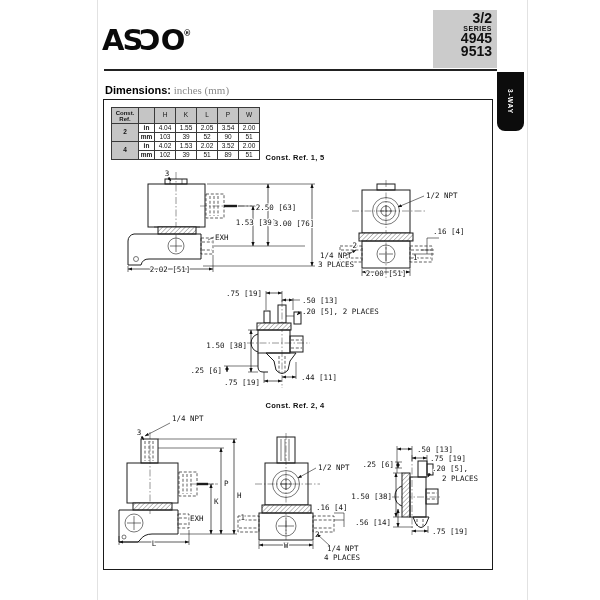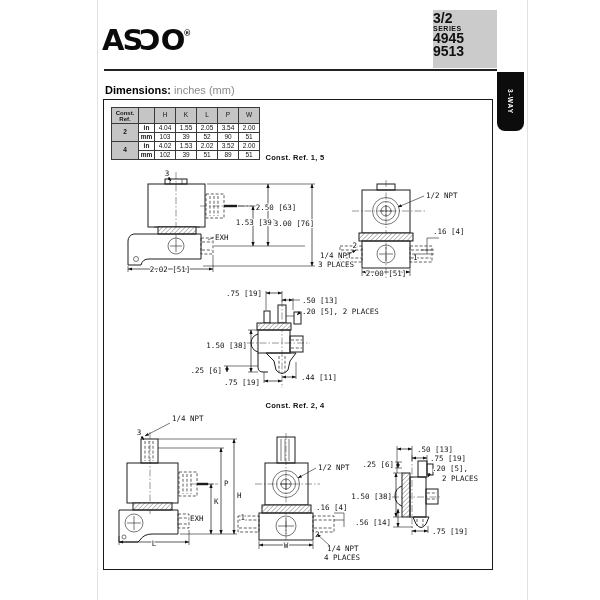--- a/index.html
+++ b/index.html
@@ -5,31 +5,31 @@
   html,body{margin:0;padding:0;background:#fff;}
   #page{position:relative;width:600px;height:600px;background:#fff;overflow:hidden;
         font-family:"Liberation Sans",sans-serif;color:#111;}
   .edge{position:absolute;top:0;bottom:0;width:1px;background:#e2e2e2;}
   
   #logo{position:absolute;left:102px;top:26px;font-family:"DejaVu Sans",sans-serif;
         font-weight:bold;font-size:29px;letter-spacing:-2px;color:#0a0a0a;line-height:1;}
   #logo .flip{display:inline-block;transform:scaleX(-1);}
   #logo .reg{font-size:8px;letter-spacing:0;vertical-align:14px;}
   #seriesbox{position:absolute;left:433px;top:10px;width:64px;height:58px;background:#cbcbcb;
-        text-align:left;padding:2px 5px 0 0;box-sizing:border-box;color:#101010;}
+        text-align:right;padding:2px 5px 0 0;box-sizing:border-box;color:#101010;}
   #seriesbox .big{font-weight:bold;font-size:14px;line-height:13px;}
   #seriesbox .small{font-weight:bold;font-size:7px;line-height:7px;letter-spacing:.5px;}
   #hrule{position:absolute;left:104px;top:69px;width:393px;height:2px;background:#222;}
   #sidetab{position:absolute;left:497px;top:72px;width:27px;height:59px;background:#0c0c0c;
         border-radius:0 0 8px 8px;display:flex;align-items:center;justify-content:center;}
   #sidetab span{writing-mode:vertical-rl;color:#fff;font-size:6.5px;font-weight:bold;
         letter-spacing:1px;}
   #dimsbar{position:absolute;left:105px;top:84px;font-size:11px;}
   #dimsbar .t{font-weight:bold;color:#000;}
-  #dimsbar .u{color:#8a8a8a;}
+  #dimsbar .u{color:#8a8a8a;font-family:Liberation Serif, serif;}
   
   #frame{position:absolute;left:103px;top:99px;width:390px;height:471px;
         border:1.6px solid #1a1a1a;background:#fff;box-sizing:border-box;}
   #dimtable{position:absolute;left:111px;top:107px;border-collapse:collapse;
         font-size:6.5px;line-height:1;}
   #dimtable th,#dimtable td{border:1px solid #3a3a3a;text-align:center;padding:0;}
   #dimtable th{background:#c5c5c5;font-weight:bold;}
   #dimtable .refcell{background:#c5c5c5;font-weight:bold;width:26px;}
   #dimtable .corner{white-space:pre-line;font-size:6px;width:26px;height:15px;}
   #dimtable .unit{width:15px;font-weight:bold;height:8px;}

